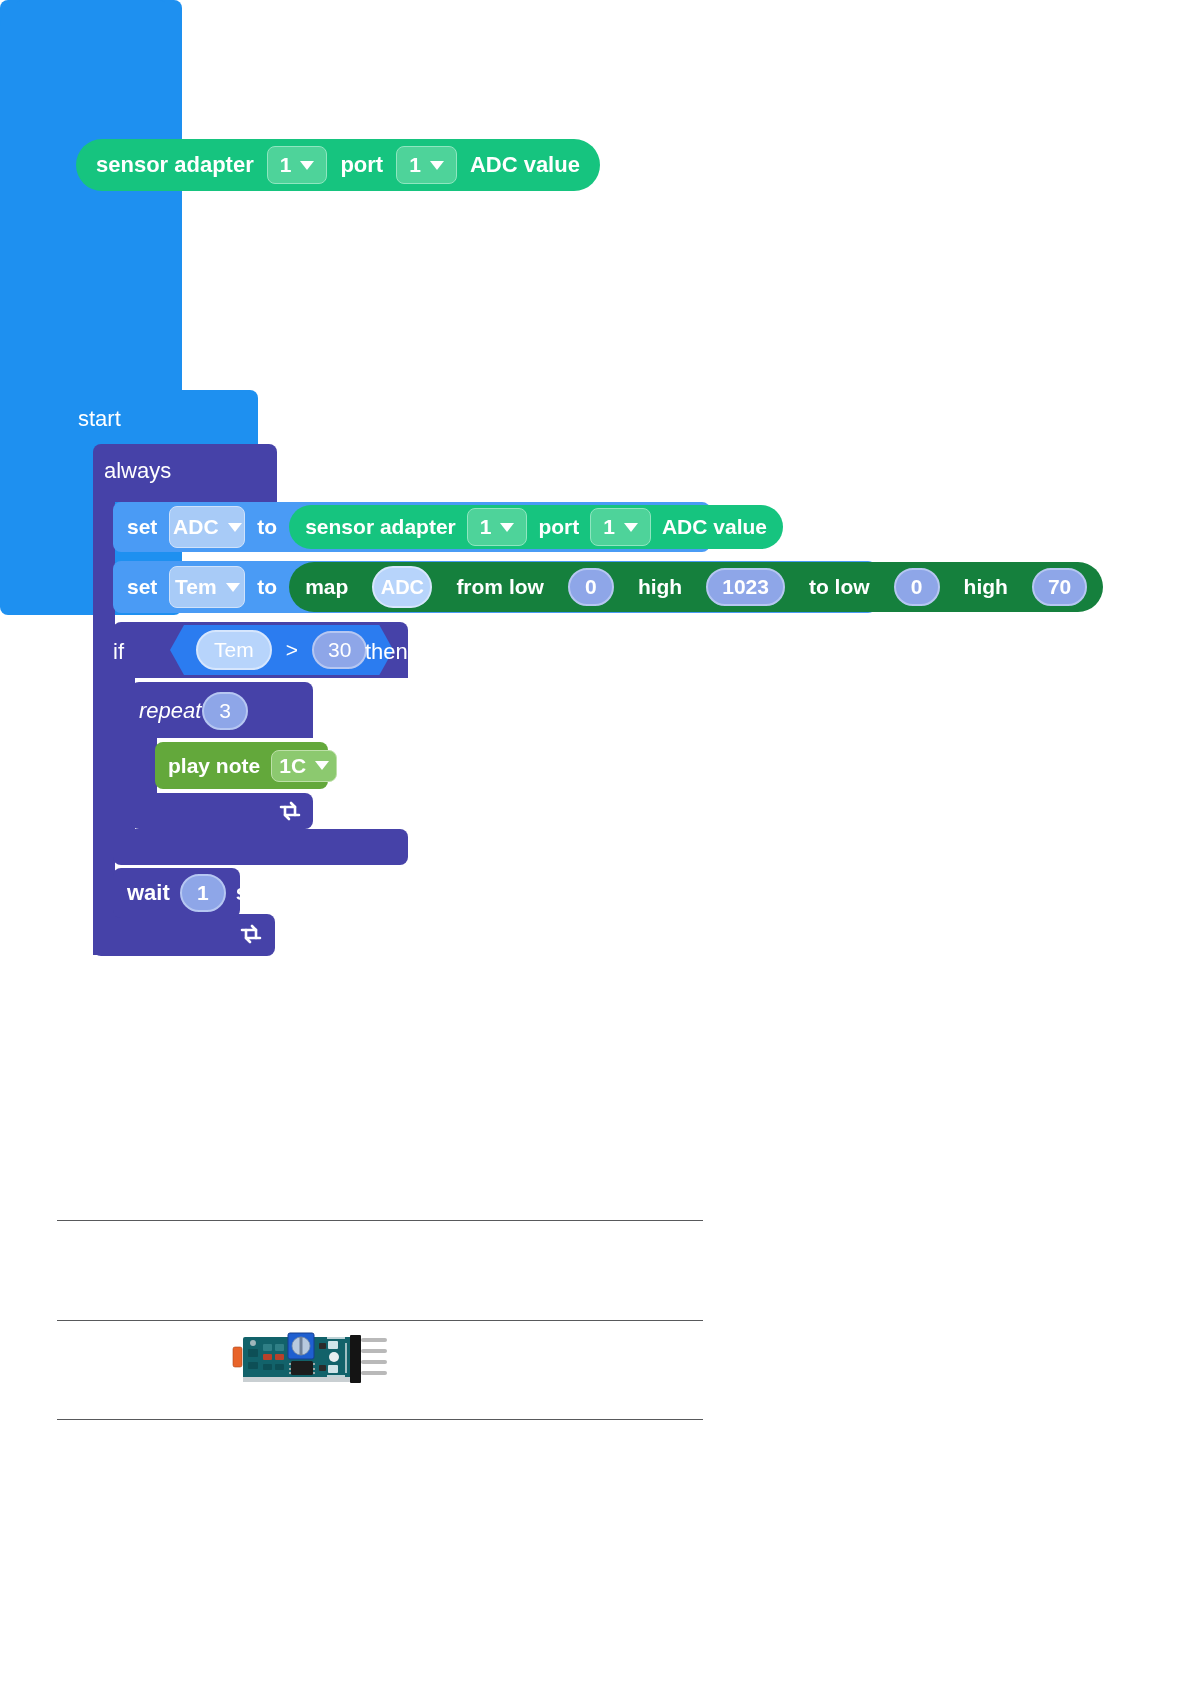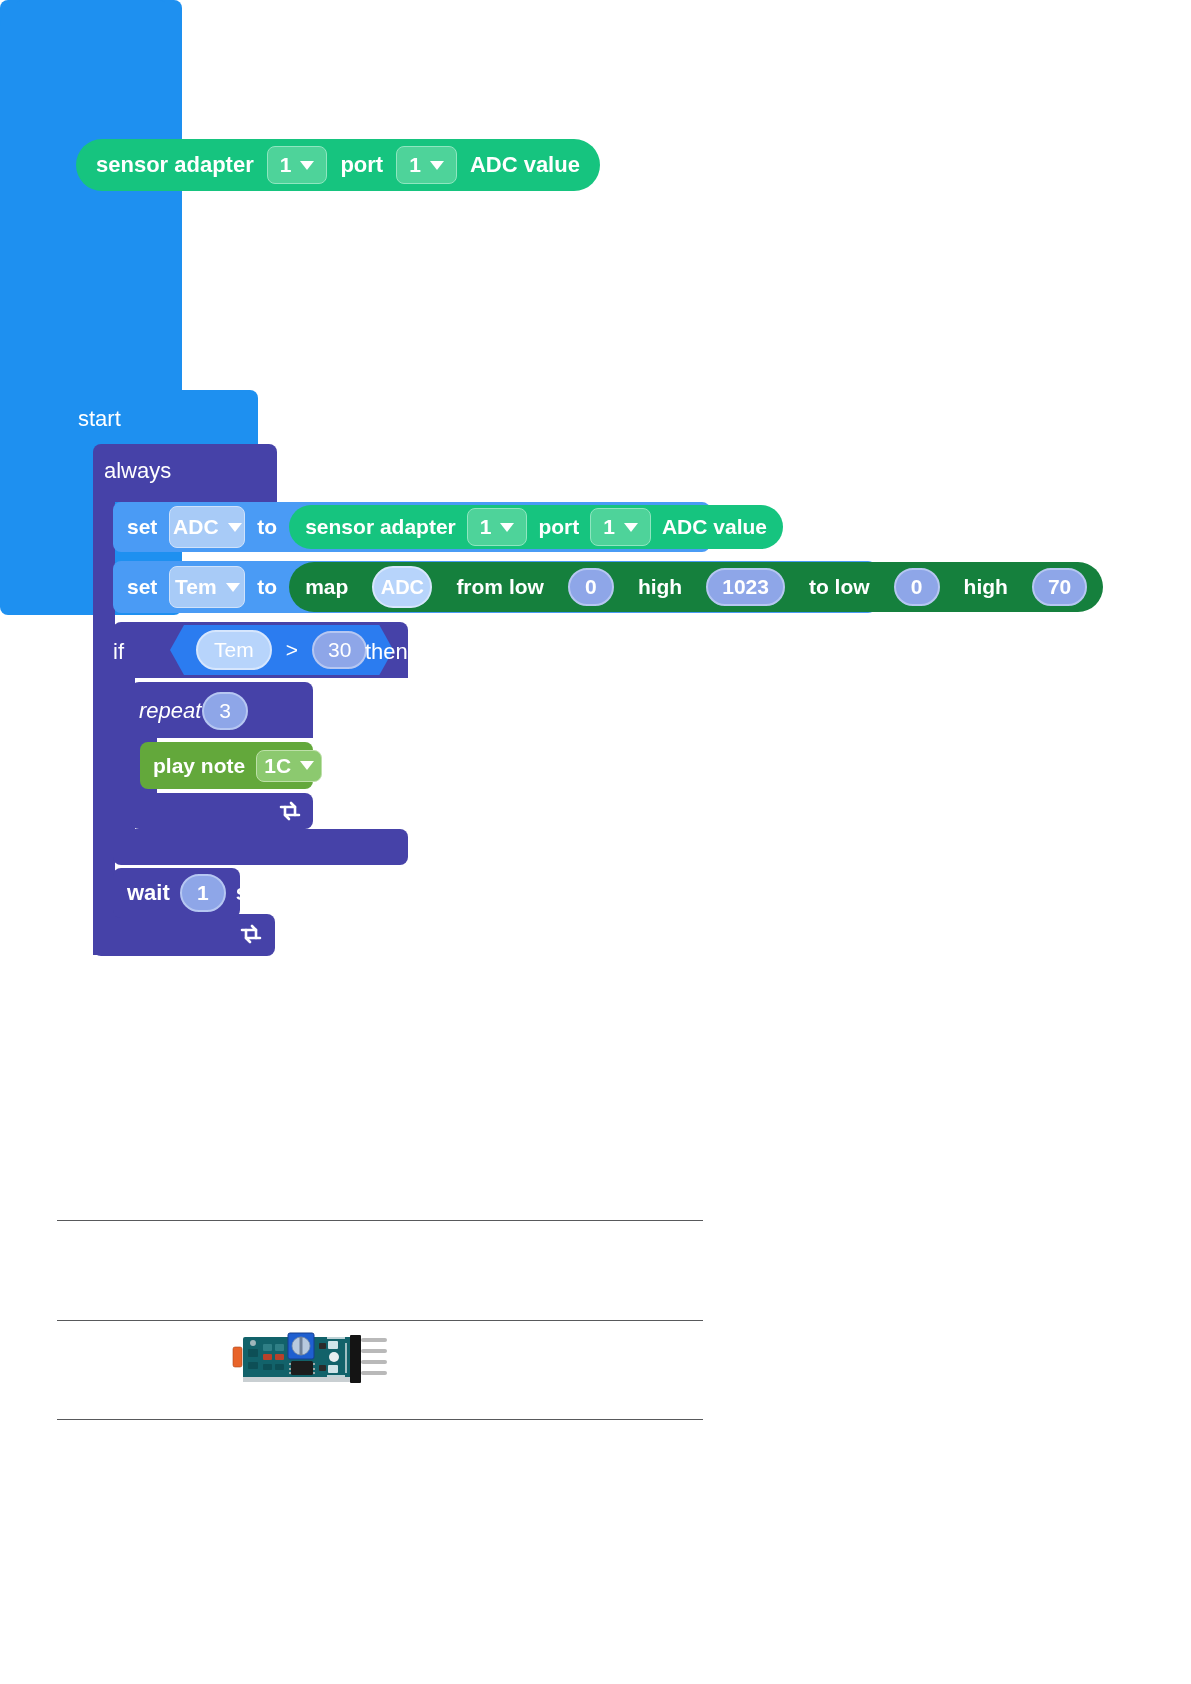--- a/index.html
+++ b/index.html
@@ -279,21 +279,21 @@
   #repeat-foot {
     position: absolute; left: 131px; top: 793px;
     width: 182px; height: 36px;
     background: #4642a8;
     border-radius: 0 8px 8px 8px;
   }
   #repeat-loop-icon { position: absolute; left: 277px; top: 800px; }
 
   
   #play-note {
-    left: 140px; top: 742px;
+    left: 155px; top: 742px;
     height: 47px;
     width: 173px;
     background: #63a83b;
     border-radius: 8px;
     padding: 0 13px;
     gap: 11px;
     font-size: 21px;
   }
 
   

